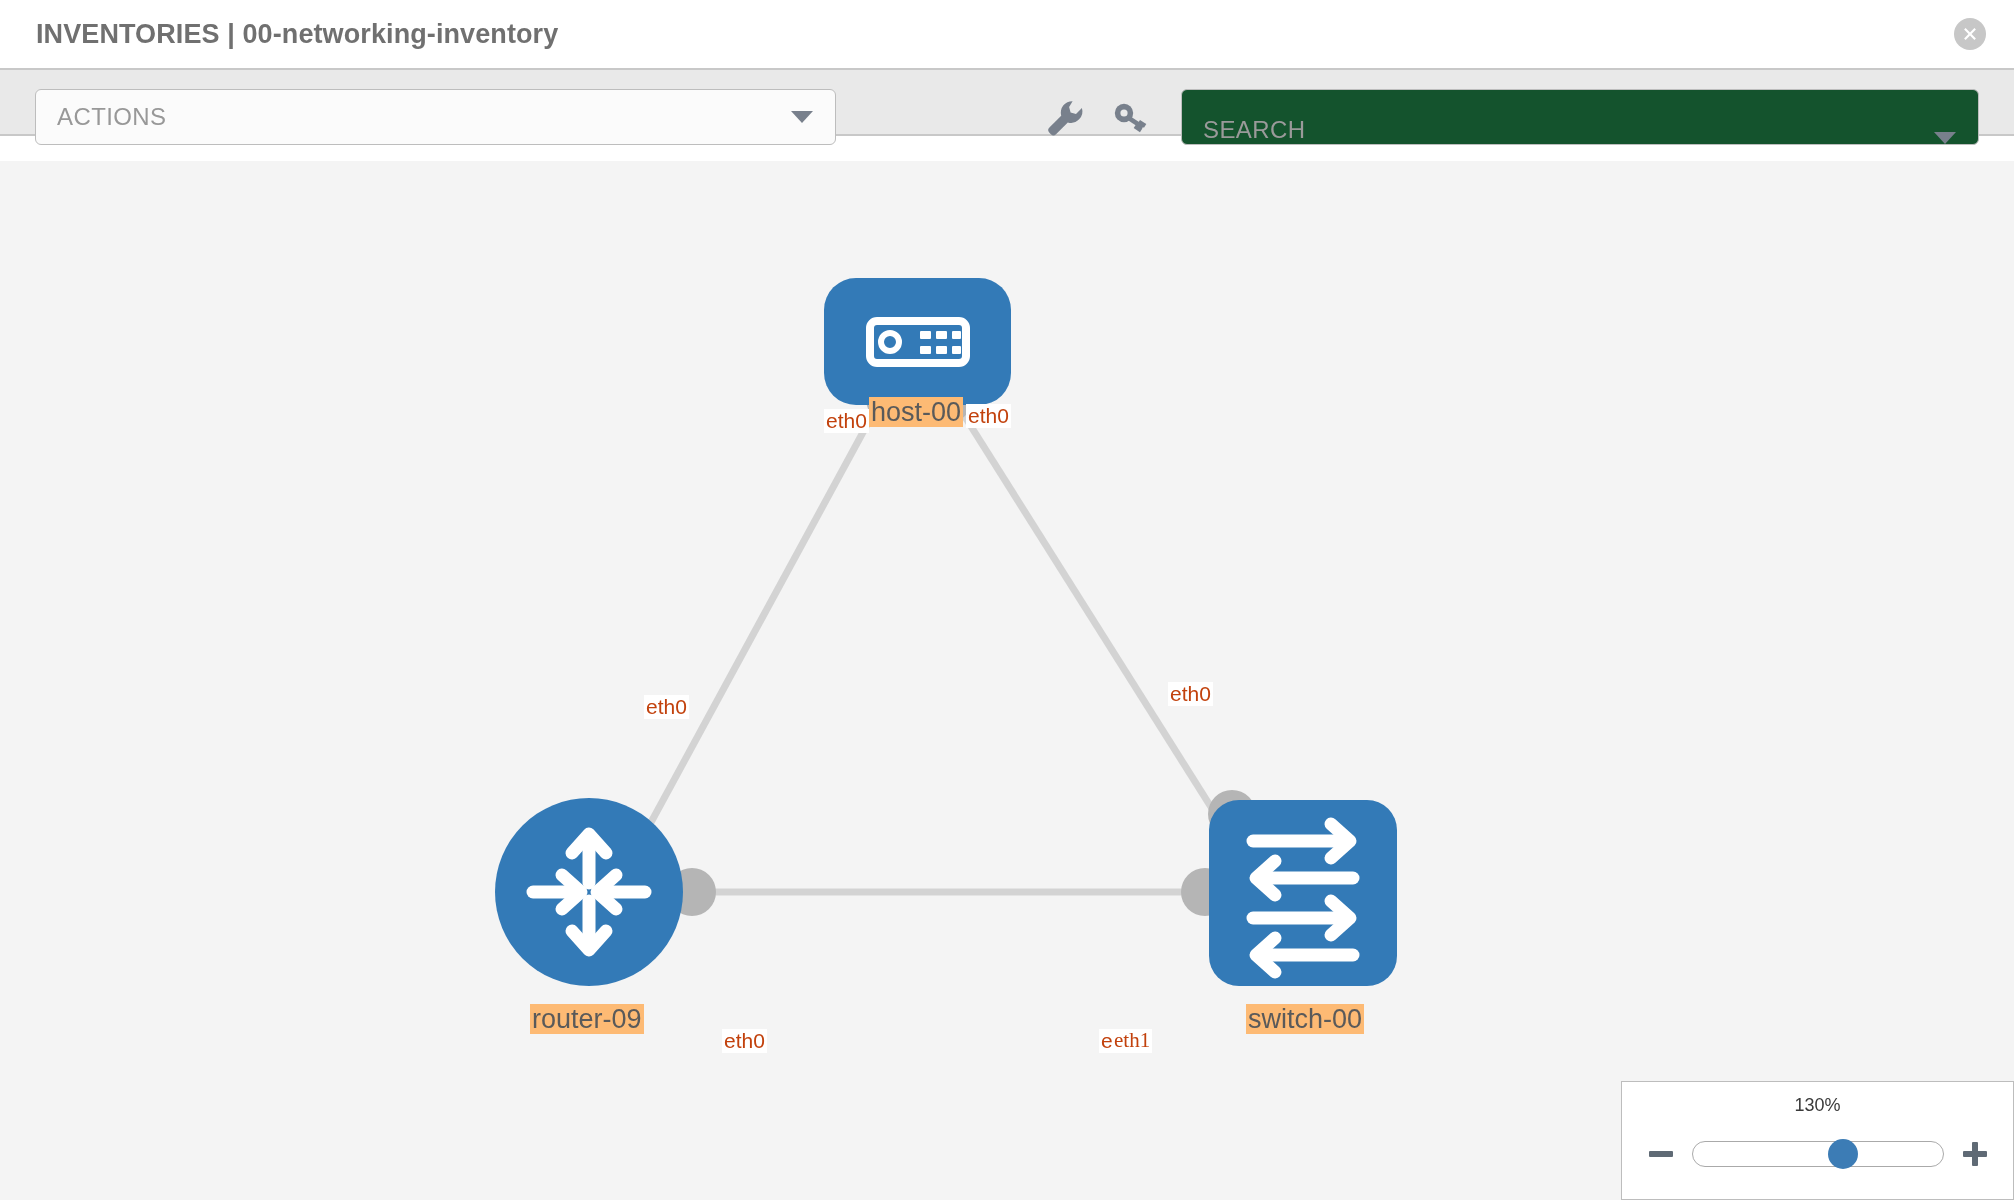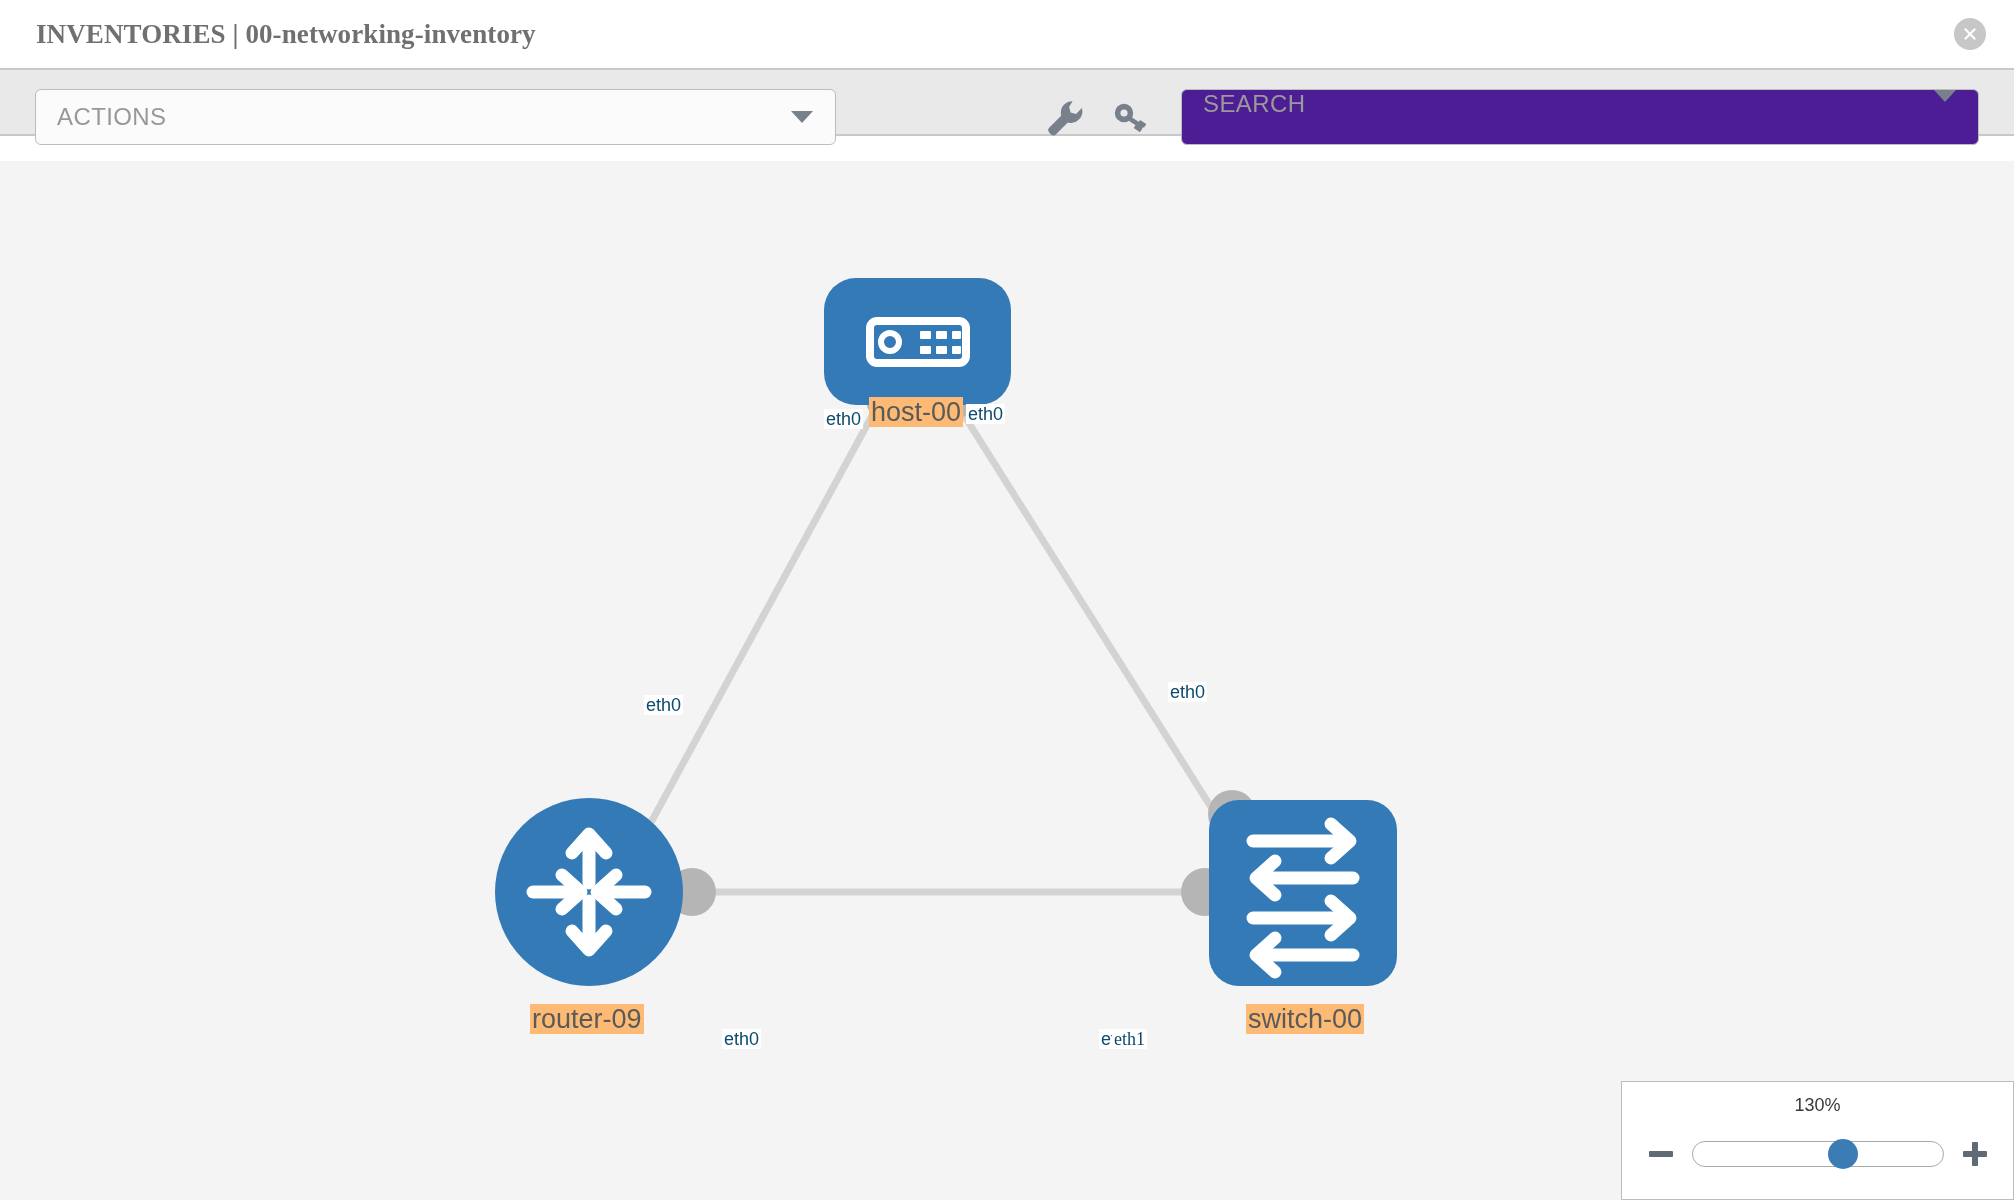--- a/index.html
+++ b/index.html
@@ -21,21 +21,20 @@
     display: flex;
     align-items: center;
   }
   .page-title {
     margin-left: 36px;
     font-size: 27px;
     font-weight: bold;
     color: #707070;
     letter-spacing: 0.1px;
     white-space: nowrap;
-    font-family: Liberation Serif, serif;
   }
   .close-btn {
     position: absolute;
     right: 28px; top: 18px;
     width: 32px; height: 32px;
     border-radius: 50%;
     background: #c7c7c7;
     display: flex;
     align-items: center;
     justify-content: center;
@@ -83,25 +82,25 @@
     width: 42px; height: 42px;
     cursor: pointer;
   }
   .tool-icon.wrench { left: 1043px; }
   .tool-icon.key    { left: 1110px; }
 
   .search-box {
     position: absolute;
     left: 1181px; top: 19px;
     width: 798px; height: 56px;
-    background: #4c1d95;
+    background: #14532d;
     border: 1px solid #bdbdbd;
     border-radius: 6px;
     display: flex;
-    align-items: flex-start;
+    align-items: flex-end;
     cursor: text;
   }
   .search-box .label {
     margin-left: 21px;
     font-size: 24px;
     color: #9a9a9a;
     letter-spacing: 0.4px;
   }
 
   
@@ -123,22 +122,22 @@
     position: absolute;
     font-size: 27px;
     color: #5a5a5a;
     background: #fdba74;
     white-space: nowrap;
     padding: 0 2px;
     line-height: 1.12;
   }
   .iface-label {
     position: absolute;
-    font-size: 18px;
-    color: #0c4a6e;
+    font-size: 21px;
+    color: #c2410c;
     background: #ffffff;
     white-space: nowrap;
     padding: 0 2px;
     line-height: 1.12;
   }
 
   
   .zoom-panel {
     position: absolute;
     left: 1621px; top: 1081px;

